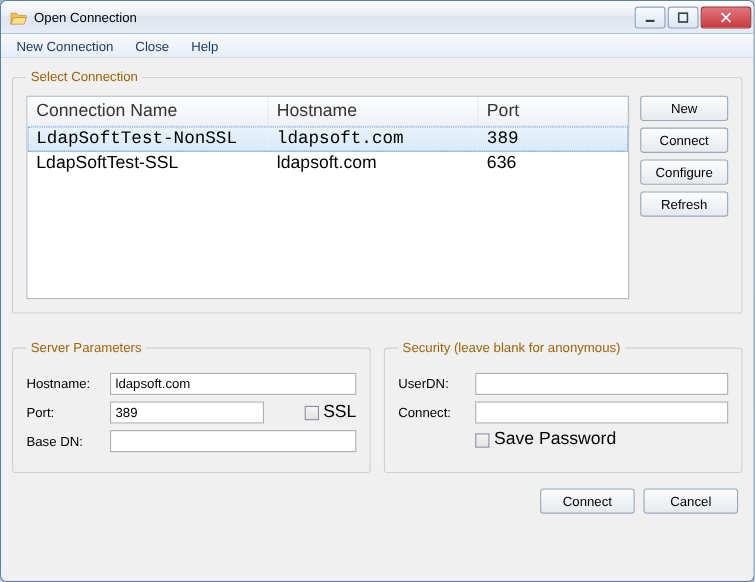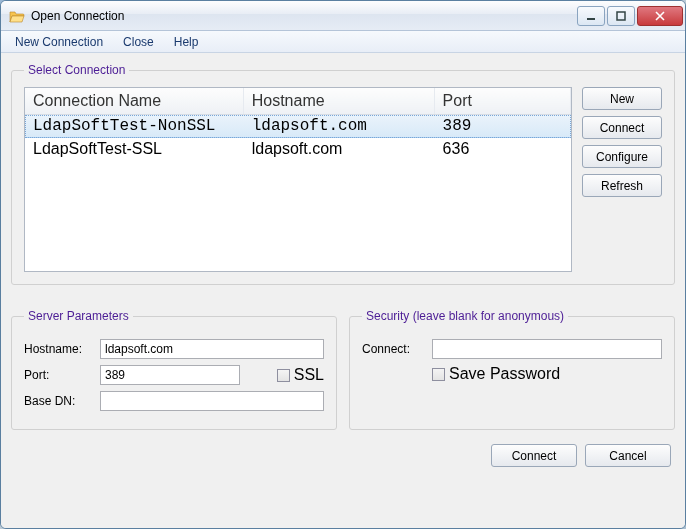--- a/index.html
+++ b/index.html
@@ -48,21 +48,21 @@
     background:#f0f0f0;
     padding:10px 10px 8px 10px;
     display:flex; flex-direction:column;
   }
   fieldset {
     border:1px solid #d0d0d0;
     border-radius:3px;
     margin:0; padding:10px 12px 12px 12px;
     background:#f0f0f0;
   }
-  legend { padding:0 4px; color:#4c1d95; font-size:12px; }
+  legend { padding:0 4px; color:#a16207; font-size:12px; }
   .top-fieldset { flex:0 0 auto; }
   .top-row { display:flex; gap:10px; align-items:flex-start; }
   .tablewrap {
     flex:1;
     border:1px solid #b0b8c4;
     background:#fff;
     height:185px;
     overflow:hidden;
   }
   table { width:100%; border-collapse:collapse; font-size:16px; }
@@ -199,20 +199,24 @@
         </div>
         <div class="formrow">
           <label>Base DN:</label>
           <input type="text" value="" style="">
         </div>
       </fieldset>
 
       <fieldset class="security">
         <legend>Security (leave blank for anonymous)</legend>
         <div class="formrow">
+          <label>UserDN:</label>
+          <input type="text" value="" style="">
+        </div>
+        <div class="formrow">
           <label>Connect:</label>
           <input type="password" value="" style="">
         </div>
         <div class="formrow" style="padding-left:70px;">
           <span class="chk">
             <span class="box"></span>
             <span>Save Password</span>
           </span>
         </div>
       </fieldset>

